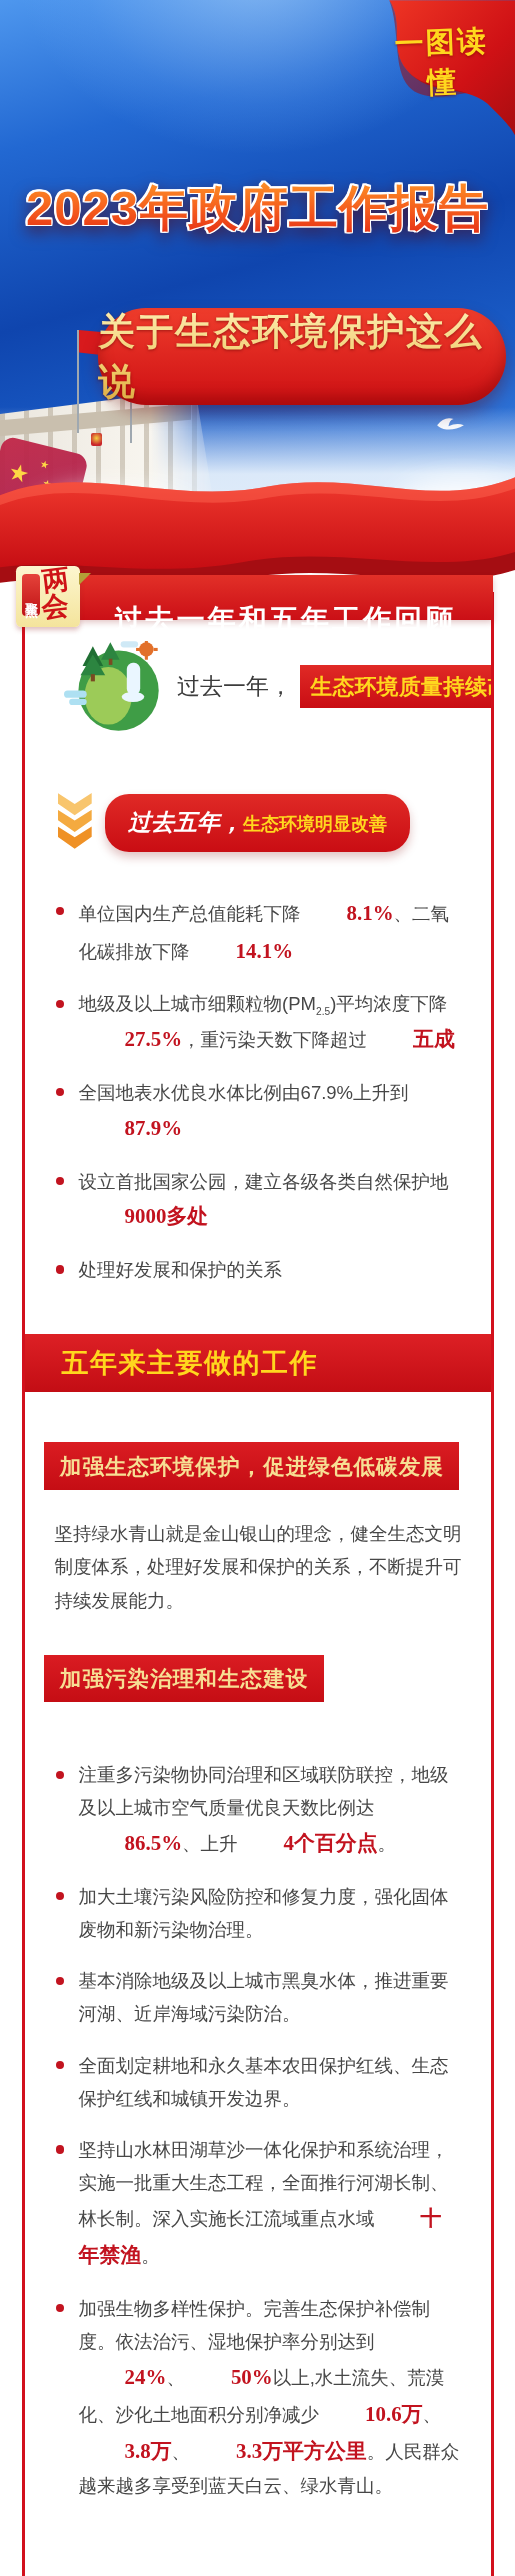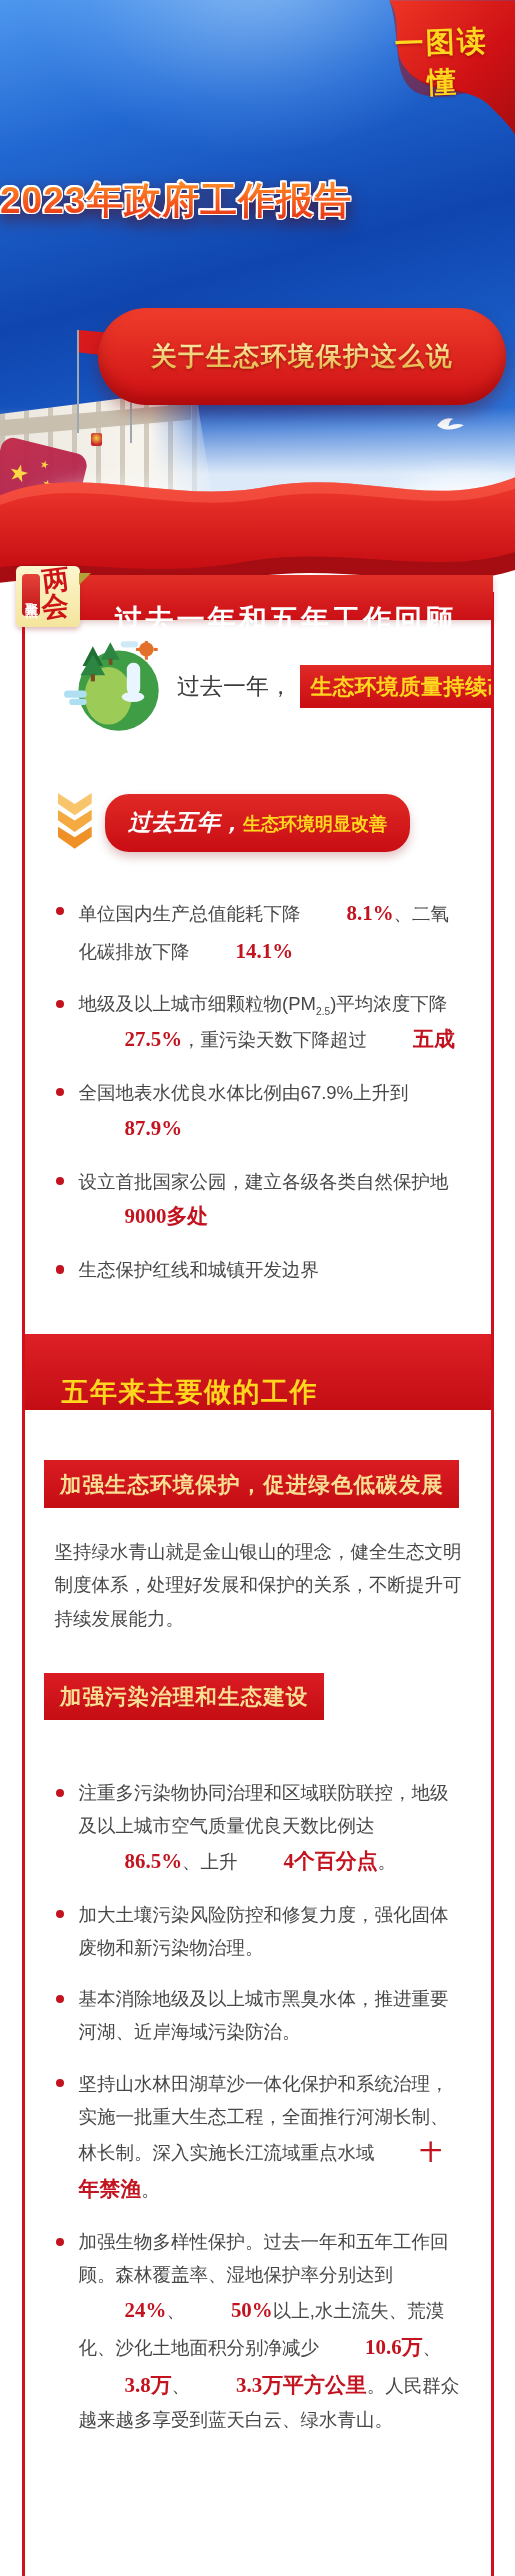--- a/index.html
+++ b/index.html
@@ -38,31 +38,31 @@
   .pf2{left:132px;top:361px;width:38px;height:26px;}
   .corner-flag{position:absolute;left:-13.4px;top:444px;width:88px;height:129px;background:linear-gradient(150deg,#c12747,#a01f58);
     border-radius:12.4px;transform:rotate(14deg);opacity:.95;}
   .corner-flag .star{position:absolute;color:#ffd83c;}
   .dove{position:absolute;width:29px;height:17.5px;opacity:.95;}
   .dove svg{width:100%;height:100%;}
   .flag-tr{position:absolute;right:0;top:0;width:170px;height:155px;}
   .read-tag{position:absolute;right:14.4px;top:23px;width:118px;text-align:center;
     font-size:29px;font-weight:900;color:#ffd71e;letter-spacing:2.1px;transform:rotate(-2deg);
     text-shadow:0 1.5px 2.6px rgba(110,0,0,.45);}
-  .main-title{position:absolute;left:0;top:176px;width:100%;margin:0;
-    font-size:37px;font-weight:900;letter-spacing:1px;
+  .main-title{position:absolute;left:0;top:176px;width:100%;margin:0;text-align:center;
+    font-size:49px;font-weight:900;letter-spacing:1px;
     background:linear-gradient(180deg,#ff9a28 0%,#f4581c 55%,#e02313 100%);
     -webkit-background-clip:text;background-clip:text;color:transparent;
     filter:drop-shadow(1.5px 0 0 #fff) drop-shadow(-1.5px 0 0 #fff) drop-shadow(0 1.5px 0 #fff)
            drop-shadow(0 -1.5px 0 #fff) drop-shadow(0 6.2px 8.2px rgba(90,0,0,.55));}
   .banner{position:absolute;left:98px;top:308px;width:408px;height:97px;border-radius:48px;
     background:linear-gradient(180deg,#ef3d2c 0%,#cd0f13 100%);
     box-shadow:0 8.2px 15.5px rgba(110,10,10,.35), inset 0 -9.3px 13.4px rgba(110,0,0,.35);
     display:flex;align-items:center;justify-content:center;}
-  .banner span{font-family:"Liberation Serif",serif;font-size:26px;font-weight:900;letter-spacing:1.5px;
+  .banner span{font-family:"Liberation Serif",serif;font-size:37px;font-weight:900;letter-spacing:1.5px;
     background:linear-gradient(180deg,#fdeeb0 0%,#edc35e 70%,#d9a73e 100%);
     -webkit-background-clip:text;background-clip:text;color:transparent;
     filter:drop-shadow(0 1.5px 1.5px rgba(90,0,0,.5));}
   .silk{position:absolute;left:0;top:441px;width:515px;height:160px;z-index:3;}
 
   
   .sec-bar{position:absolute;left:78px;width:415px;height:45px;z-index:5;
     background:linear-gradient(180deg,#e23028,#cb0f16);
     display:flex;align-items:center;justify-content:center;
     box-shadow:0 3.1px 6.2px rgba(140,20,20,.25);}
@@ -106,22 +106,22 @@
   .pill .y{color:#ffd71e;font-size:18px;font-weight:900;}
 
   ul.bullets{list-style:none;margin:43px 0 0 0;padding:0;}
   ul.bullets li{position:relative;padding-left:25px;margin-bottom:18.5px;
     font-size:18.5px;line-height:1.78;color:#474747;}
   ul.bullets li::before{content:"";position:absolute;left:2.1px;top:11.3px;width:8.2px;height:8.2px;
     border-radius:50%;background:#c2131f;}
   .em{color:#c2131f;font-family:"Liberation Serif",serif;font-weight:700;font-size:1.13em;padding-left:46px;}
   .sub{vertical-align:sub;font-size:.55em;}
 
-  .band{height:76px;margin:47px -29px 47px;background:linear-gradient(180deg,#dd2025,#c30d14);
-    display:flex;align-items:flex-end;padding-left:37px;}
+  .band{height:58px;margin:47px -29px 47px;background:linear-gradient(180deg,#dd2025,#c30d14);
+    display:flex;align-items:center;padding-left:37px;}
   .band span{color:#ffd71e;font-size:27px;font-weight:900;letter-spacing:1.5px;}
 
   .sub-hdr{display:inline-block;background:linear-gradient(180deg,#da1c22,#c50d14);color:#f7df94;
     font-size:21.6px;font-weight:900;letter-spacing:1px;padding:9.3px 15.5px;margin:3.1px 0 27px -9.3px;}
   .para{font-size:18.5px;line-height:1.82;color:#474747;margin:0 0 34px 1px;}
 </style>
 </head>
 <body>
 
 <div class="page">
@@ -240,37 +240,38 @@
       <span class="pill">
         <span class="w">过去五年，</span><span class="y">生态环境明显改善</span>
       </span>
     </div>
 
     <ul class="bullets">
       <li><span>单位国内生产总值能耗下降</span><span class="em">8.1%</span><span>、二氧化碳排放下降</span><span class="em">14.1%</span></li>
       <li><span>地级及以上城市细颗粒物(PM</span><span class="sub">2.5</span><span>)平均浓度下降</span><span class="em">27.5%</span><span>，重污染天数下降超过</span><span class="em">五成</span></li>
       <li><span>全国地表水优良水体比例由67.9%上升到</span><span class="em">87.9%</span></li>
       <li><span>设立首批国家公园，建立各级各类自然保护地</span><span class="em">9000多处</span></li>
-      <li><span>生态保护红线和城镇开发边界</span></li>
+      <li><span>处理好发展和保护的关系</span></li>
     </ul>
 
     <div class="band">
       <span>五年来主要做的工作</span>
     </div>
 
     <div class="sub-hdr">加强生态环境保护，促进绿色低碳发展</div>
     <p class="para"><span>坚持绿水青山就是金山银山的理念，健全生态文明制度体系，处理好发展和保护的关系，不断提升可持续发展能力。</span></p>
 
     <div class="sub-hdr">加强污染治理和生态建设</div>
     <ul class="bullets" style="margin-top:30px;">
       <li><span>注重多污染物协同治理和区域联防联控，地级及以上城市空气质量优良天数比例达</span><span class="em">86.5%</span><span>、上升</span><span class="em">4个百分点</span><span>。</span></li>
       <li><span>加大土壤污染风险防控和修复力度，强化固体废物和新污染物治理。</span></li>
       <li><span>基本消除地级及以上城市黑臭水体，推进重要河湖、近岸海域污染防治。</span></li>
+      <li><span>全面划定耕地和永久基本农田保护红线、生态保护红线和城镇开发边界。</span></li>
       <li><span>坚持山水林田湖草沙一体化保护和系统治理，实施一批重大生态工程，全面推行河湖长制、林长制。深入实施长江流域重点水域</span><span class="em">十年禁渔</span><span>。</span></li>
-      <li><span>加强生物多样性保护。过去一年和五年工作回顾。森林覆盖率、湿地保护率分别达到</span><span class="em">24%</span><span>、</span><span class="em">50%</span><span>以上,水土流失、荒漠化、沙化土地面积分别净减少</span><span class="em">10.6万</span><span>、</span><span class="em">3.8万</span><span>、</span><span class="em">3.3万平方公里</span><span>。人民群众越来越多享受到蓝天白云、绿水青山。</span></li>
+      <li><span>加强生物多样性保护。完善生态保护补偿制度。依法治污、湿地保护率分别达到</span><span class="em">24%</span><span>、</span><span class="em">50%</span><span>以上,水土流失、荒漠化、沙化土地面积分别净减少</span><span class="em">10.6万</span><span>、</span><span class="em">3.8万</span><span>、</span><span class="em">3.3万平方公里</span><span>。人民群众越来越多享受到蓝天白云、绿水青山。</span></li>
     </ul>
 
     
     
   </div>
 
 </div>
 
 
 </body></html>

